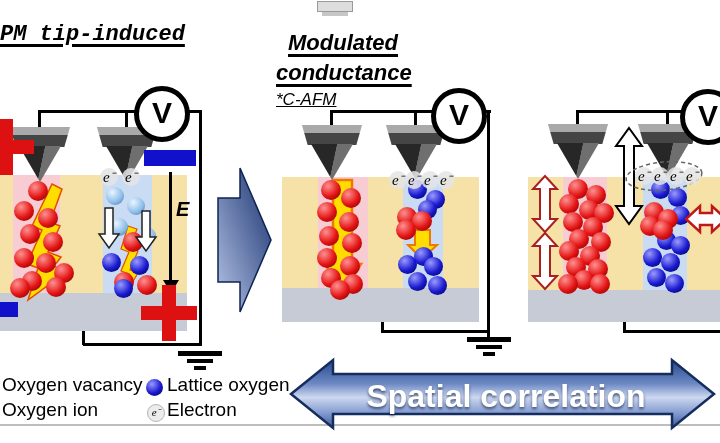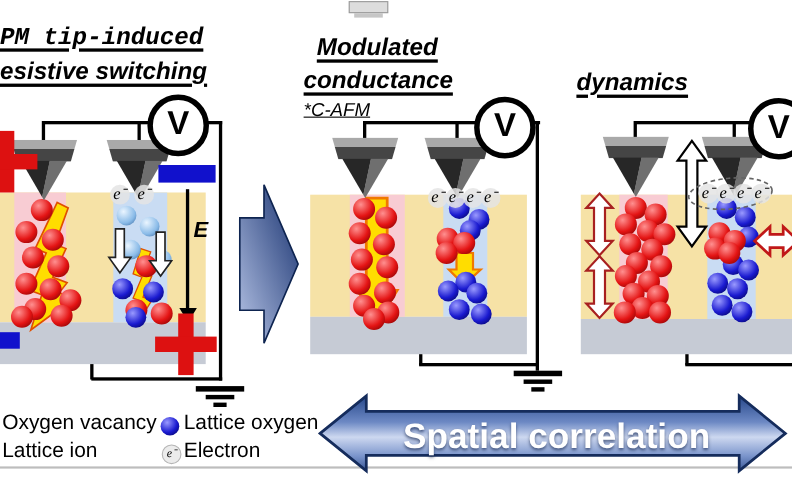--- a/index.html
+++ b/index.html
@@ -69,21 +69,20 @@
 <body>
 
 <div class="page">
 
   <div class="baseline"></div>
 
   <div class="artifact" style="left:317px;top:1px;width:34px;height:9px;"></div>
   <div class="artifact2" style="left:322px;top:12px;width:26px;height:4px;"></div>
 
   <div class="ptitle" style="left:0;top:22px;font-family:Liberation Mono, monospace;">PM tip-induced</div>
-  <div class="ptitle" style="left:0;top:52px;">esistive switching</div>
 
   <div class="sample" style="left:0;top:175px;width:187px;height:118px;"></div>
   <div class="stripe-f" style="left:13px;top:175px;width:47px;height:118px;"></div>
   <div class="stripe-e" style="left:103px;top:175px;width:49px;height:118px;"></div>
   <div class="electrode" style="left:0;top:293px;width:187px;height:38px;"></div>
 
   <div class="wire" style="left:40px;top:110px;width:96px;height:3px;"></div>
   <div class="wire" style="left:38px;top:110px;width:3px;height:18px;"></div>
   <div class="wire" style="left:125px;top:110px;width:3px;height:18px;"></div>
   <div class="wire" style="left:188px;top:110px;width:14px;height:3px;"></div>
@@ -156,21 +155,20 @@
     <div class="pyr"></div>
   </div>
 
   <div class="vmeter" style="left:431px;top:88px;">V</div>
 
   <div class="elab" style="left:389px;top:171px;">e⁻</div>
   <div class="elab" style="left:405px;top:171px;">e⁻</div>
   <div class="elab" style="left:421px;top:171px;">e⁻</div>
   <div class="elab" style="left:437px;top:171px;">e⁻</div>
 
-  <div class="ptitle" style="left:524px;top:62px;">dynamics</div>
 
   <div class="sample" style="left:528px;top:177px;width:192px;height:113px;"></div>
   <div class="stripe-f" style="left:563px;top:177px;width:44px;height:113px;"></div>
   <div class="stripe-e" style="left:643px;top:177px;width:44px;height:113px;"></div>
   <div class="electrode" style="left:528px;top:290px;width:192px;height:32px;"></div>
 
   <div class="wire" style="left:578px;top:110px;width:104px;height:3px;"></div>
   <div class="wire" style="left:576px;top:110px;width:3px;height:16px;"></div>
   <div class="wire" style="left:666px;top:110px;width:3px;height:16px;"></div>
   <div class="wire" style="left:623px;top:322px;width:3px;height:10px;"></div>
@@ -307,21 +305,21 @@
 
     <path d="M686 219 L700 206 L700 213 L712 213 L712 206 L726 219 L712 232 L712 225 L700 225 L700 232 Z" fill="#fff" stroke="#c01818" stroke-width="2.5"></path>
 
     <ellipse cx="664" cy="176" rx="38" ry="14" fill="none" stroke="#666" stroke-width="1.5" stroke-dasharray="4 3" transform="rotate(-5 664 176)"></ellipse>
   </svg>
 
   <div>
 
     <div class="legtxt" style="left:2px;top:374px;">Oxygen vacancy</div>
 
-    <div class="legtxt" style="left:2px;top:399px;">Lattice ion</div>
+    <div class="legtxt" style="left:2px;top:399px;">Oxygen ion</div>
     <div class="legicon-o" style="left:146px;top:379px;"></div>
     <div class="legtxt" style="left:167px;top:374px;">Lattice oxygen</div>
     <div class="legicon-e" style="left:147px;top:404px;">e⁻</div>
     <div class="legtxt" style="left:167px;top:399px;">Electron</div>
   </div>
 
   <div class="spatial-label">Spatial correlation</div>
 
 </div>
 

